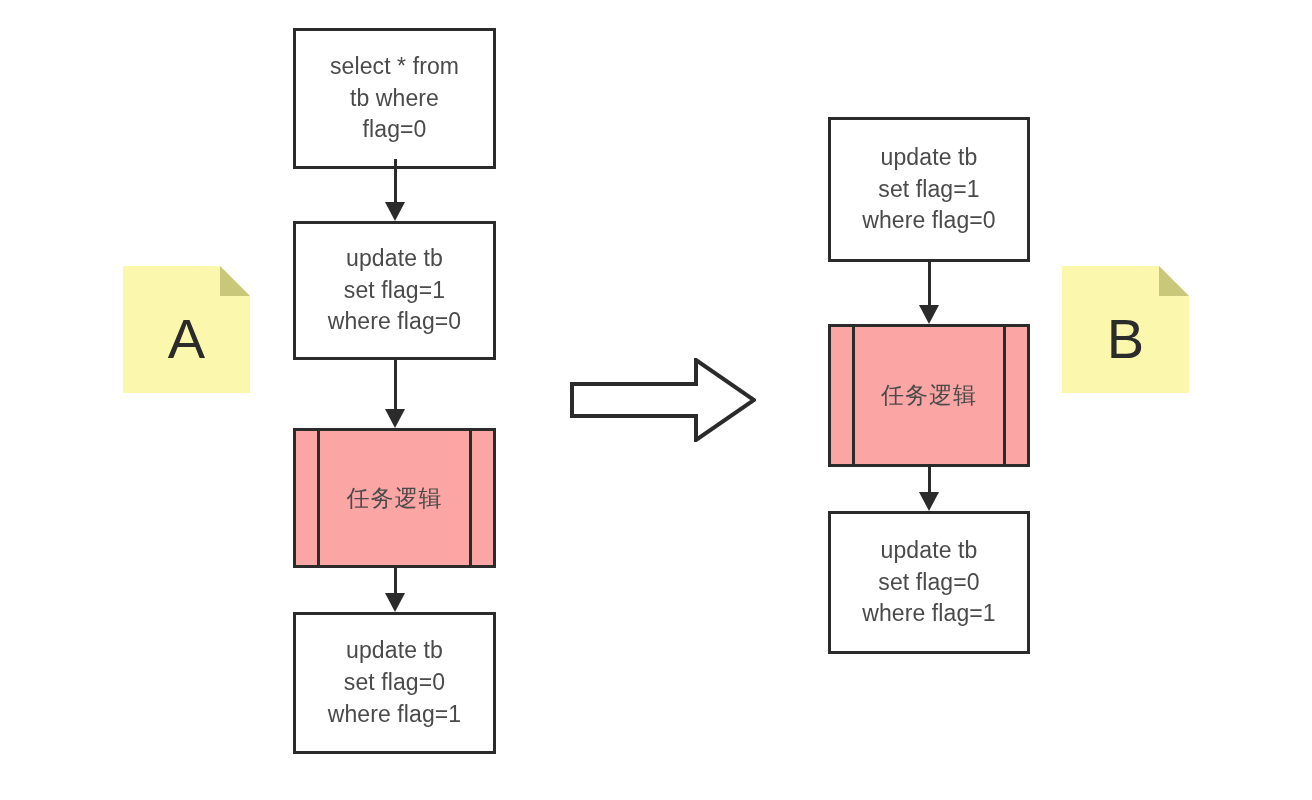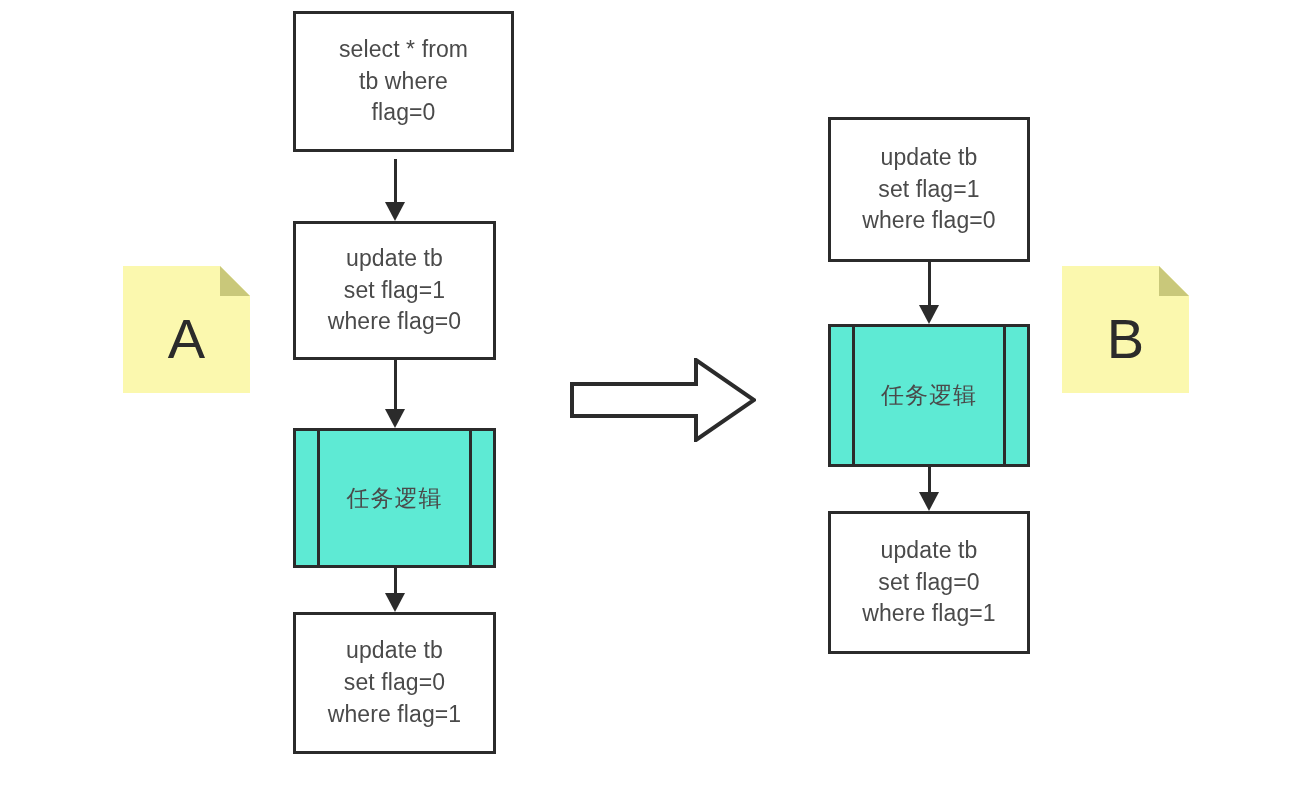--- a/index.html
+++ b/index.html
@@ -37,21 +37,21 @@
     line-height: 1.38;
     text-align: center;
     white-space: pre-line;
     letter-spacing: 0.1px;
   }
 
   
   .subproc-box {
     position: absolute;
     box-sizing: border-box;
-    background: #5eead4;
+    background: #fca5a5;
     border: 3px solid #2b2b2b;
   }
   .subproc-bar {
     position: absolute;
     top: 0;
     bottom: 0;
     width: 3px;
     background: #2b2b2b;
   }
   .subproc-bar.left  { left: 21px; }
@@ -128,21 +128,21 @@
   </div>
 
   <div class="sticky" style="left:1062px; top:266px; width:127px; height:127px;">
     <svg width="127" height="127" viewBox="0 0 127 127">
       <path d="M0 0 H97 L127 30 V127 H0 Z" fill="#fbf8ae"></path>
       <path d="M97 0 L127 30 H97 Z" fill="#c9c87a"></path>
     </svg>
     <div class="sticky-letter">B</div>
   </div>
 
-  <div class="proc-box" style="left:293px; top:11px; width:221px; height:141px;">
+  <div class="proc-box" style="left:293px; top:28px; width:203px; height:141px;">
     <div class="proc-text">select * from
 tb where
 flag=0</div>
   </div>
 
   <div class="connector" style="left:384px; top:159px; width:22px; height:62px;">
     <div class="shaft" style="height:43px;"></div>
     <div class="head"></div>
   </div>
 

